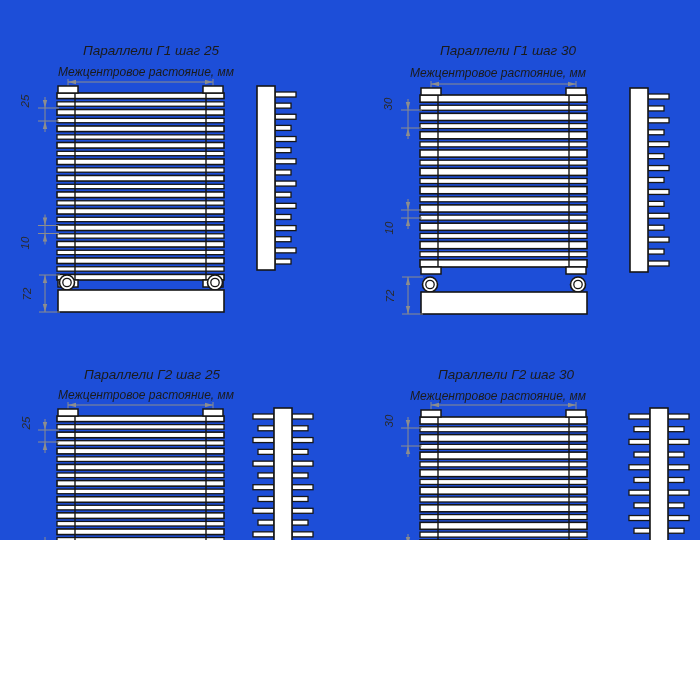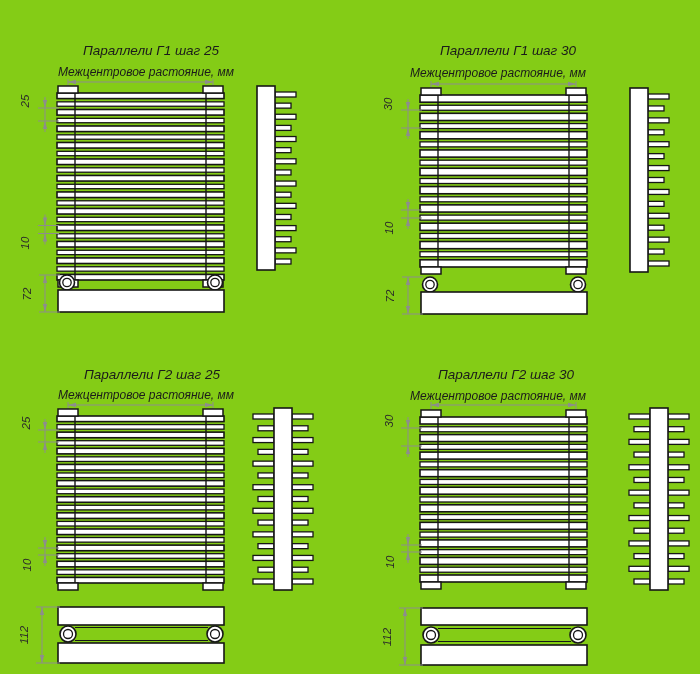--- a/index.html
+++ b/index.html
@@ -1,16 +1,16 @@
 <!DOCTYPE html>
 <html><head>
 <meta charset="utf-8">
 <style>
   html,body{margin:0;padding:0;background:#fff;}
-  #sheet{position:relative;width:700px;height:674px;background:#84cc16;overflow:hidden;}
+  #sheet{position:relative;width:700px;height:540px;background:#1d4ed8;overflow:hidden;}
   svg{position:absolute;left:0;top:0;}
   .t-title{font:italic 13.5px "Liberation Sans",sans-serif;fill:#1b1b1b;}
   .t-sub{font:italic 12px "Liberation Sans",sans-serif;fill:#1b1b1b;}
   .t-dim{font:italic 11.5px "Liberation Sans",sans-serif;fill:#2a2a2a;}
 </style>
 </head>
 <body>
 
 <div id="sheet">
   <svg id="cad" width="700" height="700" viewBox="0 0 700 700">

